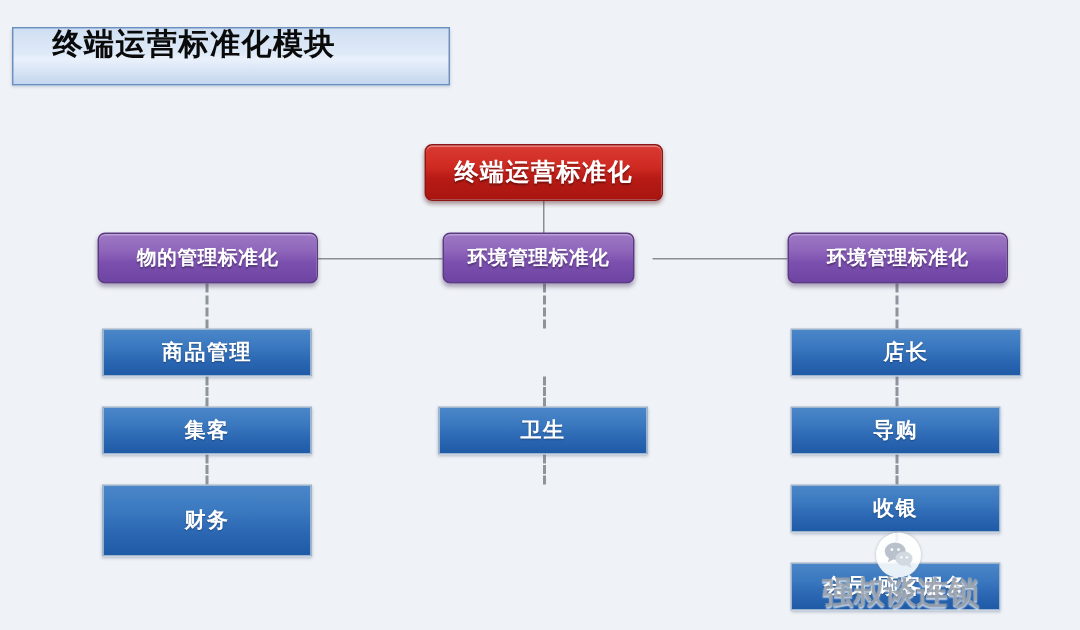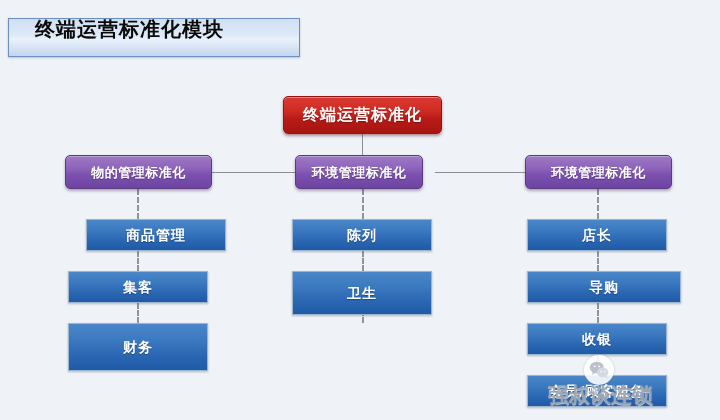--- a/index.html
+++ b/index.html
@@ -175,41 +175,38 @@
   </div>
 
   <div class="node node-cat" style="left:295px; top:155px; width:128px; height:34px;">
     <span>环境管理标准化</span>
   </div>
 
   <div class="node node-cat" style="left:525px; top:155px; width:147px; height:34px;">
     <span>环境管理标准化</span>
   </div>
 
-  <div class="node node-leaf" style="left:68px; top:219px; width:140px; height:32px;margin-left:18px;">
+  <div class="node node-leaf" style="left:68px; top:219px; width:140px; height:32px;">
     <span>商品管理</span>
   </div>
   <div class="node node-leaf" style="left:68px; top:271px; width:140px; height:32px;align-items:center;">
     <span>集客</span>
   </div>
   <div class="node node-leaf" style="left:68px; top:323px; width:140px; height:48px;">
     <span>财务</span>
   </div>
 
-  <div class="node node-leaf" style="left:292px; top:219px; width:140px; height:32px;">
-    <span>陈列</span>
-  </div>
-  <div class="node node-leaf" style="left:292px; top:271px; width:140px; height:44px;">
+  <div class="node node-leaf" style="left:292px; top:271px; width:140px; height:32px;">
     <span>卫生</span>
   </div>
 
-  <div class="node node-leaf" style="left:527px; top:219px; width:140px; height:32px;">
+  <div class="node node-leaf" style="left:527px; top:219px; width:154px; height:32px;">
     <span>店长</span>
   </div>
-  <div class="node node-leaf" style="left:527px; top:271px; width:154px; height:32px;">
+  <div class="node node-leaf" style="left:527px; top:271px; width:140px; height:32px;">
     <span>导购</span>
   </div>
   <div class="node node-leaf" style="left:527px; top:323px; width:140px; height:32px;">
     <span>收银</span>
   </div>
   <div class="node node-leaf" style="left:527px; top:375px; width:140px; height:32px;">
     <span>会员/顾客服务</span>
   </div>
 
   <div class="watermark" style="left:548px; top:355px;flex-direction:column;">

